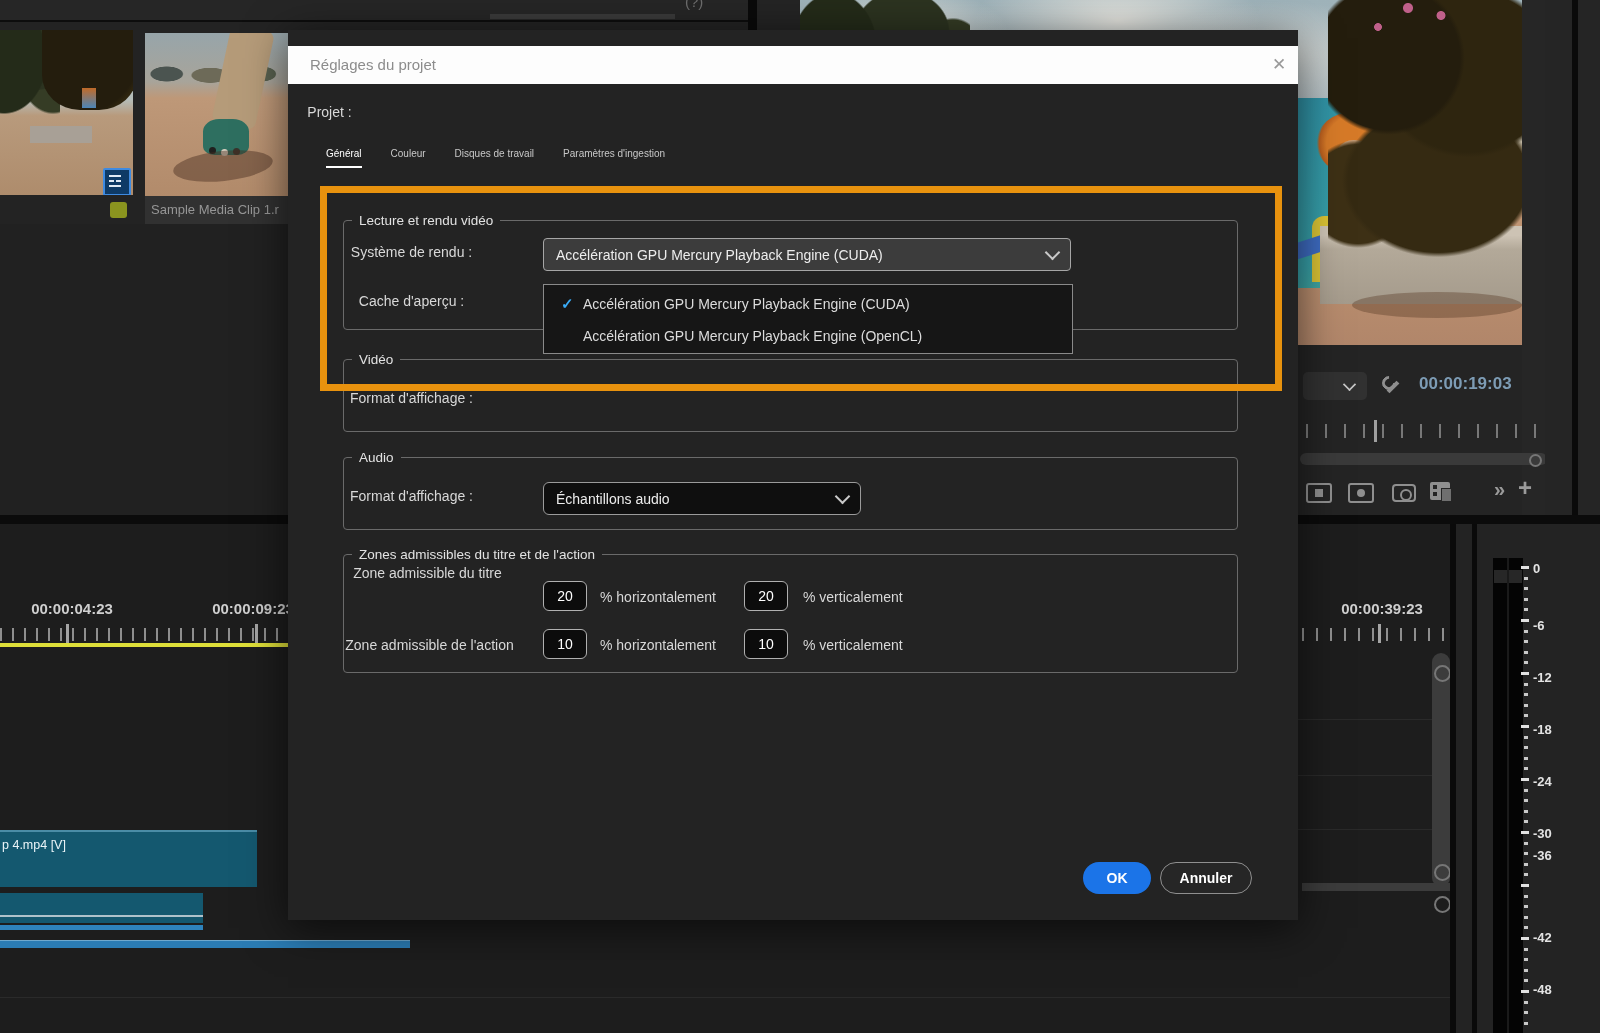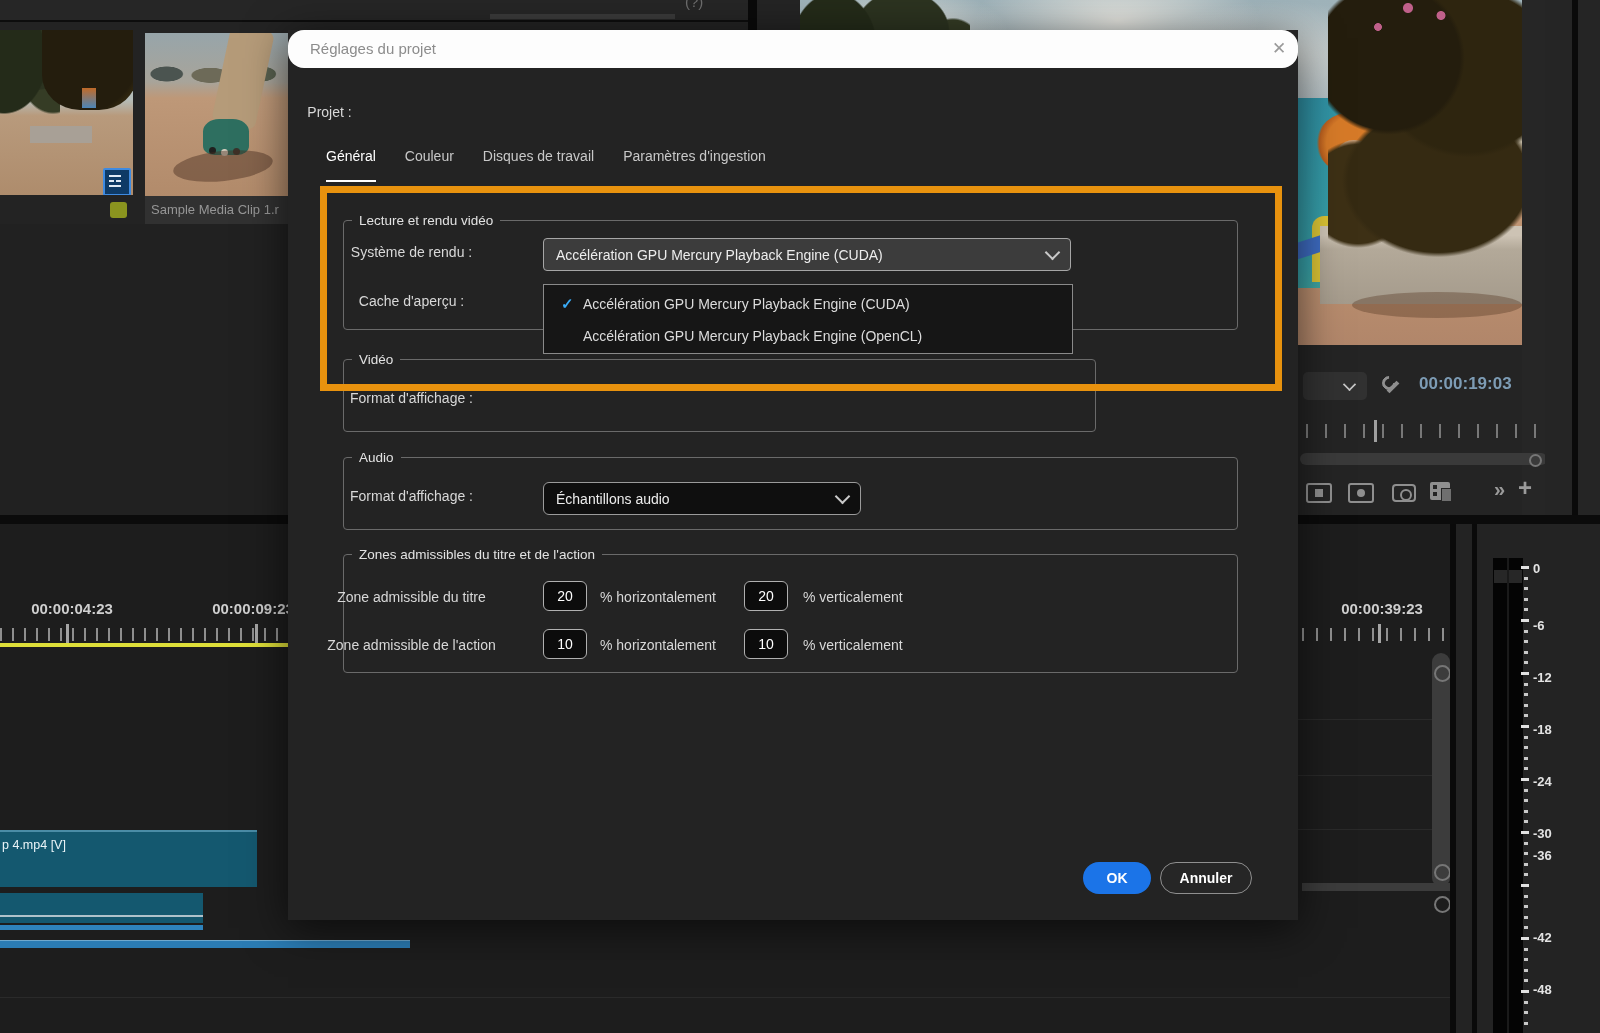--- a/index.html
+++ b/index.html
@@ -48,21 +48,21 @@
   .label{color:#d8d8d8;font-size:14px;text-align:center;}
   .select{background:#0f0f0f;border:1px solid #9b9b9b;border-radius:4px;display:flex;
           align-items:center;justify-content:space-between;padding:0 12px;color:#ededed;
           font-size:14px;box-sizing:border-box;cursor:pointer;}
   .select.round{border-radius:6px;}
   .select.lit{background:#3c3c3c;border-color:#a6a6a6;}
   fieldset.fs{position:absolute;margin:0;border:1px solid #6a6a6a;border-radius:4px;padding:0;box-sizing:border-box;}
   fieldset.fs legend{margin-left:8px;padding:0 7px;font-size:13.5px;color:#e2e2e2;}
   .num-input{background:#0c0c0c;border:1.5px solid #b0b0b0;border-radius:6px;color:#fff;
              font-size:14px;text-align:center;box-sizing:border-box;font-family:"Liberation Sans",sans-serif;}
-  .tab{font-size:14px;color:#c8c8c8;padding-bottom:16px;cursor:pointer;}
+  .tab{font-size:10px;color:#c8c8c8;padding-bottom:7px;cursor:pointer;}
   .tab.active{color:#fff;border-bottom:2px solid #fff;}
   .dd-list{background:#161616;border:1px solid #8a8a8a;z-index:20;}
   .dd-item{display:flex;align-items:center;color:#dcdcdc;font-size:14px;cursor:pointer;}
   .btn{border-radius:16px;font-size:14px;font-weight:bold;color:#fff;display:flex;
        align-items:center;justify-content:center;cursor:pointer;box-sizing:border-box;}
   #orange-box{border:7px solid #e8920e;box-sizing:border-box;z-index:30;pointer-events:none;}
   
   .tc{color:#cfcfcf;font-size:15px;font-weight:600;}
   .ticks-h{background:repeating-linear-gradient(to right,#8f8f8f 0 2px,transparent 2px 12px);}
   .ticks-h14{background:repeating-linear-gradient(to right,#8f8f8f 0 2px,transparent 2px 14px);}
@@ -248,21 +248,21 @@
   <span class="mlabel" style="top:670px;">-12</span>
   <span class="mlabel" style="top:722px;">-18</span>
   <span class="mlabel" style="top:774px;">-24</span>
   <span class="mlabel" style="top:826px;">-30</span>
   <span class="mlabel" style="top:848px;">-36</span>
   <span class="mlabel" style="top:930px;">-42</span>
   <span class="mlabel" style="top:982px;">-48</span>
 
   <div id="dialog" class="abs" style="left:288px;top:30px;width:1010px;height:890px;">
 
-    <div class="titlebar abs" style="left:0;top:0;width:1010px;height:38px;border-radius:16px;">
+    <div class="titlebar abs" style="left:0;top:16px;width:1010px;height:38px;">
       <span class="abs" style="left:22px;top:0;line-height:38px;">Réglages du projet</span>
       <span class="abs" style="left:976px;top:0;width:30px;line-height:38px;text-align:center;color:#9a9a9a;font-size:17px;cursor:pointer;">✕</span>
     </div>
 
     <span class="abs label" style="left:10px;top:74px;width:63px;">Projet :</span>
 
     <div class="abs" style="left:38px;top:118px;display:flex;gap:29px;">
       <span class="tab active">Général</span>
       <span class="tab">Couleur</span>
       <span class="tab">Disques de travail</span>
@@ -283,44 +283,44 @@
       <div class="dd-item abs" style="left:3px;top:5px;width:522px;height:28px;">
         <span style="width:22px;margin-left:14px;color:#39abf7;font-size:15px;font-weight:bold;">✓</span>
         <span>Accélération GPU Mercury Playback Engine (CUDA)</span>
       </div>
       <div class="dd-item abs" style="left:3px;top:37px;width:522px;height:28px;">
         <span style="width:22px;margin-left:14px;"></span>
         <span>Accélération GPU Mercury Playback Engine (OpenCL)</span>
       </div>
     </div>
 
-    <fieldset class="fs" style="left:55px;top:322px;width:753px;height:80px;">
+    <fieldset class="fs" style="left:55px;top:322px;width:895px;height:80px;">
       <legend>Vidéo</legend>
     </fieldset>
     <span class="abs label" style="left:0;top:360px;width:247px;">Format d'affichage :</span>
 
     <fieldset class="fs" style="left:55px;top:420px;width:895px;height:80px;">
       <legend>Audio</legend>
     </fieldset>
     <span class="abs label" style="left:0;top:458px;width:247px;">Format d'affichage :</span>
     <div class="abs select round" style="left:255px;top:452px;width:318px;height:33px;">
       <span>Échantillons audio</span>
       <span class="chev"></span>
     </div>
 
     <fieldset class="fs" style="left:55px;top:517px;width:895px;height:126px;">
       <legend>Zones admissibles du titre et de l'action</legend>
     </fieldset>
-    <span class="abs label" style="left:0;top:559px;width:247px;">Zone admissible du titre</span>
+    <span class="abs label" style="left:0;top:535px;width:247px;padding-left:16px;">Zone admissible du titre</span>
     <input class="abs num-input" style="left: 255px; top: 551px; width: 44px; height: 30px;" value="20">
     <span class="abs label" style="left:312px;top:559px;text-align:left;">% horizontalement</span>
     <input class="abs num-input" style="left: 456px; top: 551px; width: 44px; height: 30px;" value="20">
     <span class="abs label" style="left:515px;top:559px;text-align:left;">% verticalement</span>
 
-    <span class="abs label" style="left:0;top:607px;width:247px;">Zone admissible de l'action</span>
+    <span class="abs label" style="left:0;top:607px;width:247px;padding-left:18px;">Zone admissible de l'action</span>
     <input class="abs num-input" style="left: 255px; top: 599px; width: 44px; height: 30px;" value="10">
     <span class="abs label" style="left:312px;top:607px;text-align:left;">% horizontalement</span>
     <input class="abs num-input" style="left: 456px; top: 599px; width: 44px; height: 30px;" value="10">
     <span class="abs label" style="left:515px;top:607px;text-align:left;">% verticalement</span>
 
     <div class="abs btn" style="left:795px;top:832px;width:68px;height:32px;background:#1b74e8;">OK</div>
     <div class="abs btn" style="left:872px;top:832px;width:92px;height:32px;border:1.5px solid #8f8f8f;background:#262626;">Annuler</div>
   </div>
 
   <div id="orange-box" class="abs" style="left:320px;top:186px;width:962px;height:205px;"></div>

